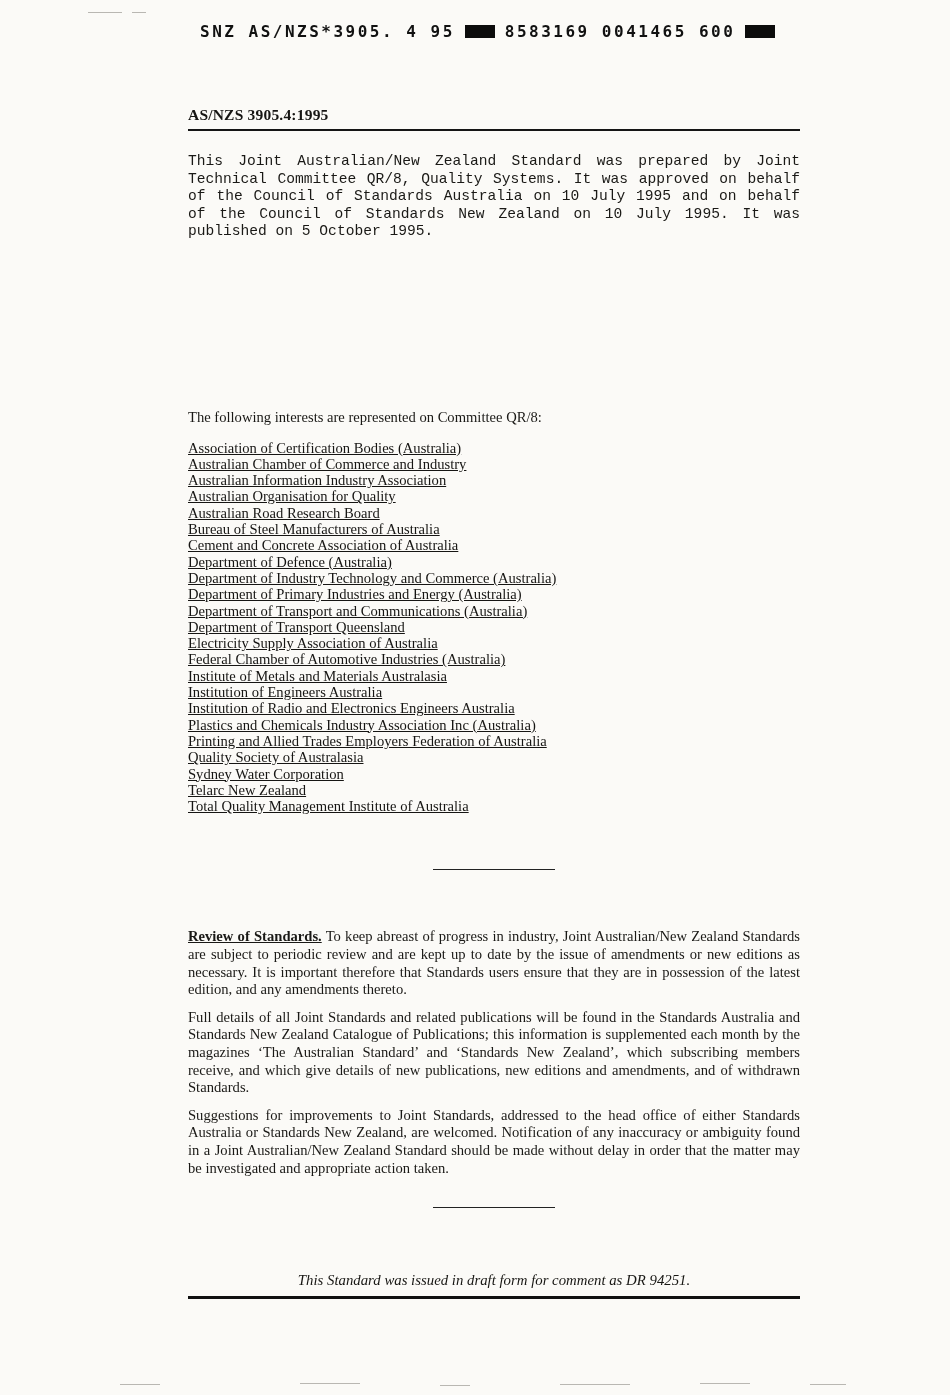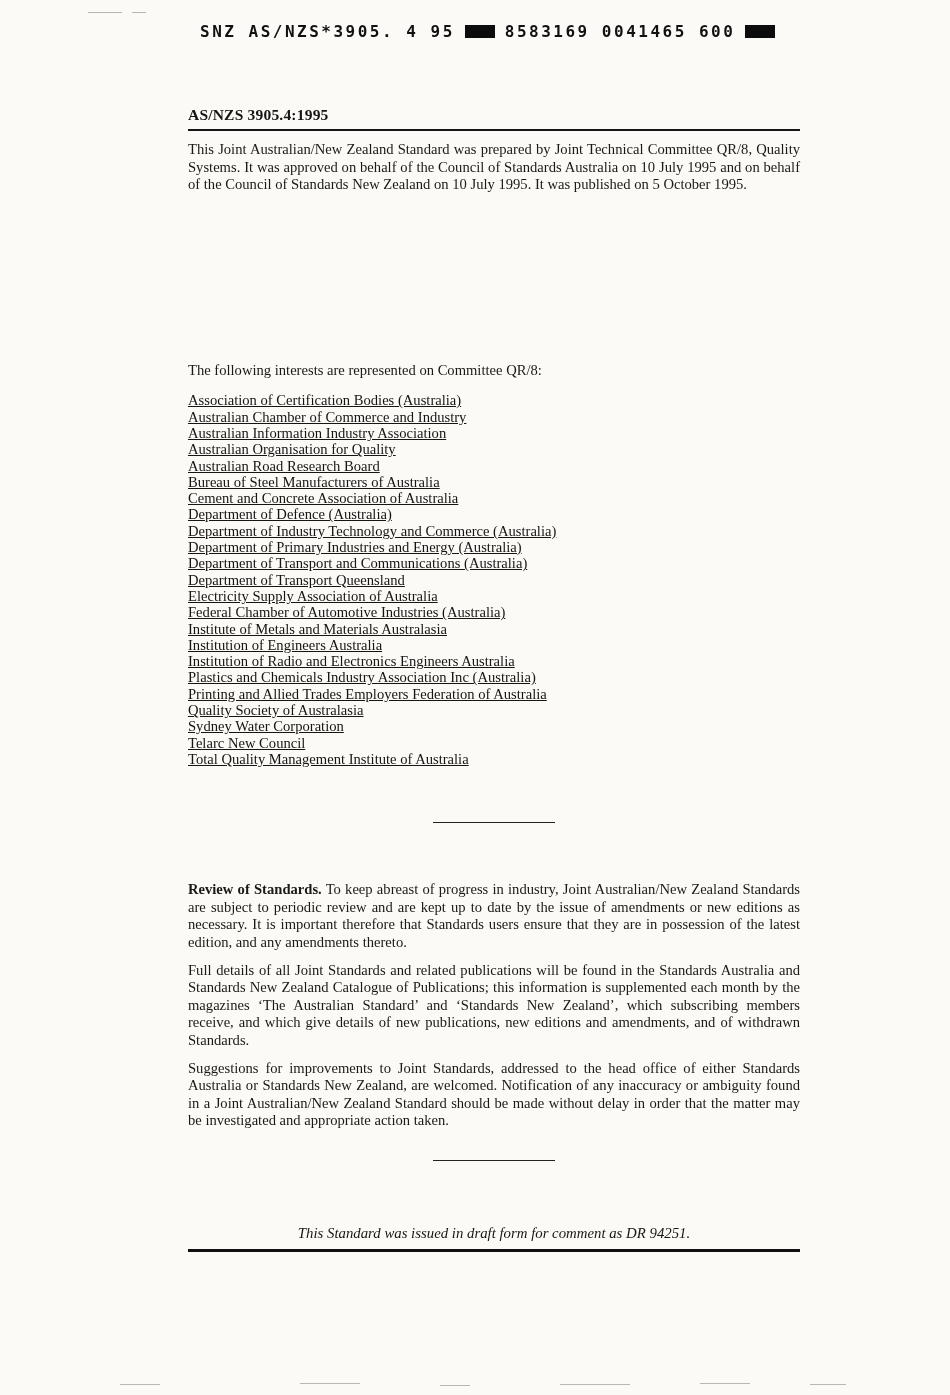--- a/index.html
+++ b/index.html
@@ -45,21 +45,21 @@
     padding-bottom: 5px;
     border-bottom: 2px solid #151515;
   }
 
   p.body-text {
     font-size: 14.6px;
     line-height: 17.6px;
     text-align: justify;
     color: #1a1916;
   }
-  .intro { margin-top: 10px; }
+  .intro { margin-top: 22px; font-family: Liberation Mono, monospace; }
 
   .committee-intro {
     margin-top: 168px;
     font-size: 14.6px;
   }
 
   .committee-list {
     margin-top: 13px;
     font-size: 14.6px;
     line-height: 16.3px;
@@ -69,21 +69,21 @@
 
   .short-rule {
     width: 122px;
     margin: 0 auto;
     border-top: 1.6px solid #222;
   }
   .rule-1 { margin-top: 55px; }
   .rule-2 { margin-top: 30px; }
 
   .review-para { margin-top: 58px; }
-  .review-heading { font-weight: bold; }
+  .review-heading { font-weight: bold; text-decoration: underline; }
   .para { margin-top: 10px; }
 
   .draft-note {
     margin-top: 64px;
     text-align: center;
     font-style: italic;
     font-size: 14.8px;
     color: #181714;
   }
   .bottom-rule {
@@ -144,21 +144,21 @@
         <div class="member">Department of Transport Queensland</div>
         <div class="member">Electricity Supply Association of Australia</div>
         <div class="member">Federal Chamber of Automotive Industries (Australia)</div>
         <div class="member">Institute of Metals and Materials Australasia</div>
         <div class="member">Institution of Engineers Australia</div>
         <div class="member">Institution of Radio and Electronics Engineers Australia</div>
         <div class="member">Plastics and Chemicals Industry Association Inc (Australia)</div>
         <div class="member">Printing and Allied Trades Employers Federation of Australia</div>
         <div class="member">Quality Society of Australasia</div>
         <div class="member">Sydney Water Corporation</div>
-        <div class="member">Telarc New Council</div>
+        <div class="member">Telarc New Zealand</div>
         <div class="member">Total Quality Management Institute of Australia</div>
       </div>
 
     <div class="short-rule rule-1"></div>
 
     <p class="body-text review-para">
       <span class="review-heading">Review of Standards.</span><span> To keep abreast of progress in industry, Joint Australian/New Zealand Standards are subject to periodic review and are kept up to date by the issue of amendments or new editions as necessary. It is important therefore that Standards users ensure that they are in possession of the latest edition, and any amendments thereto.</span>
     </p>
 
     <p class="body-text para">Full details of all Joint Standards and related publications will be found in the Standards Australia and Standards New Zealand Catalogue of Publications; this information is supplemented each month by the magazines ‘The Australian Standard’ and ‘Standards New Zealand’, which subscribing members receive, and which give details of new publications, new editions and amendments, and of withdrawn Standards.</p>

